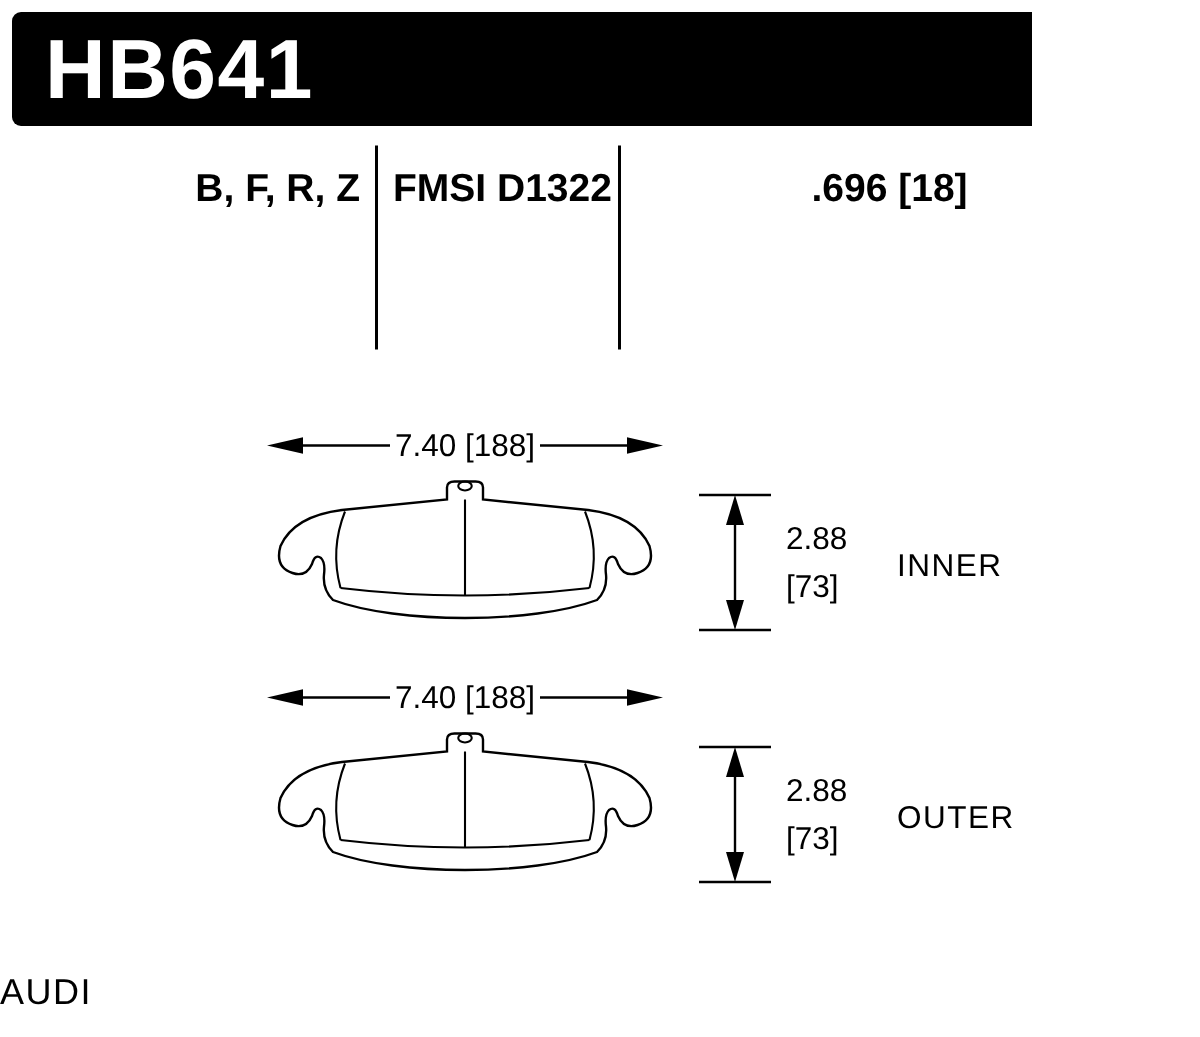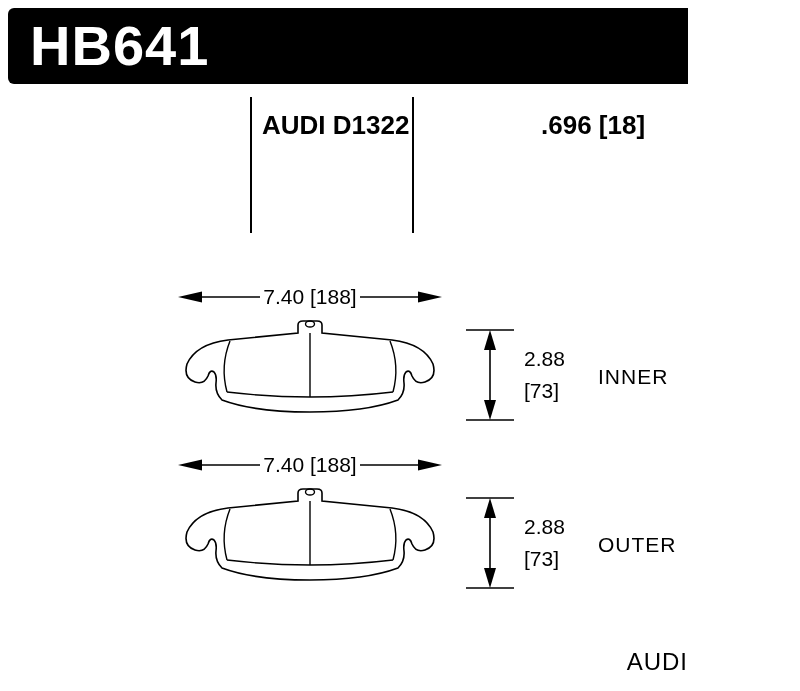--- a/index.html
+++ b/index.html
@@ -60,37 +60,38 @@
     font-size: 20px;
     fill: #000;
   }
   svg text.dim { font-size: 21px; }
   svg text.pos { font-size: 21px; letter-spacing: 1px; }
   .footer-make {
     position: absolute;
     top: 648px;
     left: 0;
     width: 100%;
-    text-align: right;
+    text-align: left;
     font-size: 24px;
     font-weight: 400;
     letter-spacing: 1px;
   }
 </style>
 </head>
 <body>
 
 <div class="page">
 
   <div class="banner">
     <span class="part-number">HB641</span>
   </div>
 
+  <div class="spec-text compounds">B, F, R, Z</div>
   <div class="col-divider divider-1"></div>
-  <div class="spec-text fmsi">AUDI D1322</div>
+  <div class="spec-text fmsi">FMSI D1322</div>
   <div class="col-divider divider-2"></div>
   <div class="spec-text thickness">.696 [18]</div>
 
   <svg class="pad-block inner" width="560" height="170" viewBox="0 0 560 170">
     <g>
       <polygon class="arrowhead" points="8,17 32,11.5 32,22.5"></polygon>
       <line class="dimline" x1="32" y1="17" x2="90" y2="17"></line>
       <text x="140" y="24" text-anchor="middle" class="dim">7.40 [188]</text>
       <line class="dimline" x1="190" y1="17" x2="248" y2="17"></line>
       <polygon class="arrowhead" points="272,17 248,11.5 248,22.5"></polygon>

